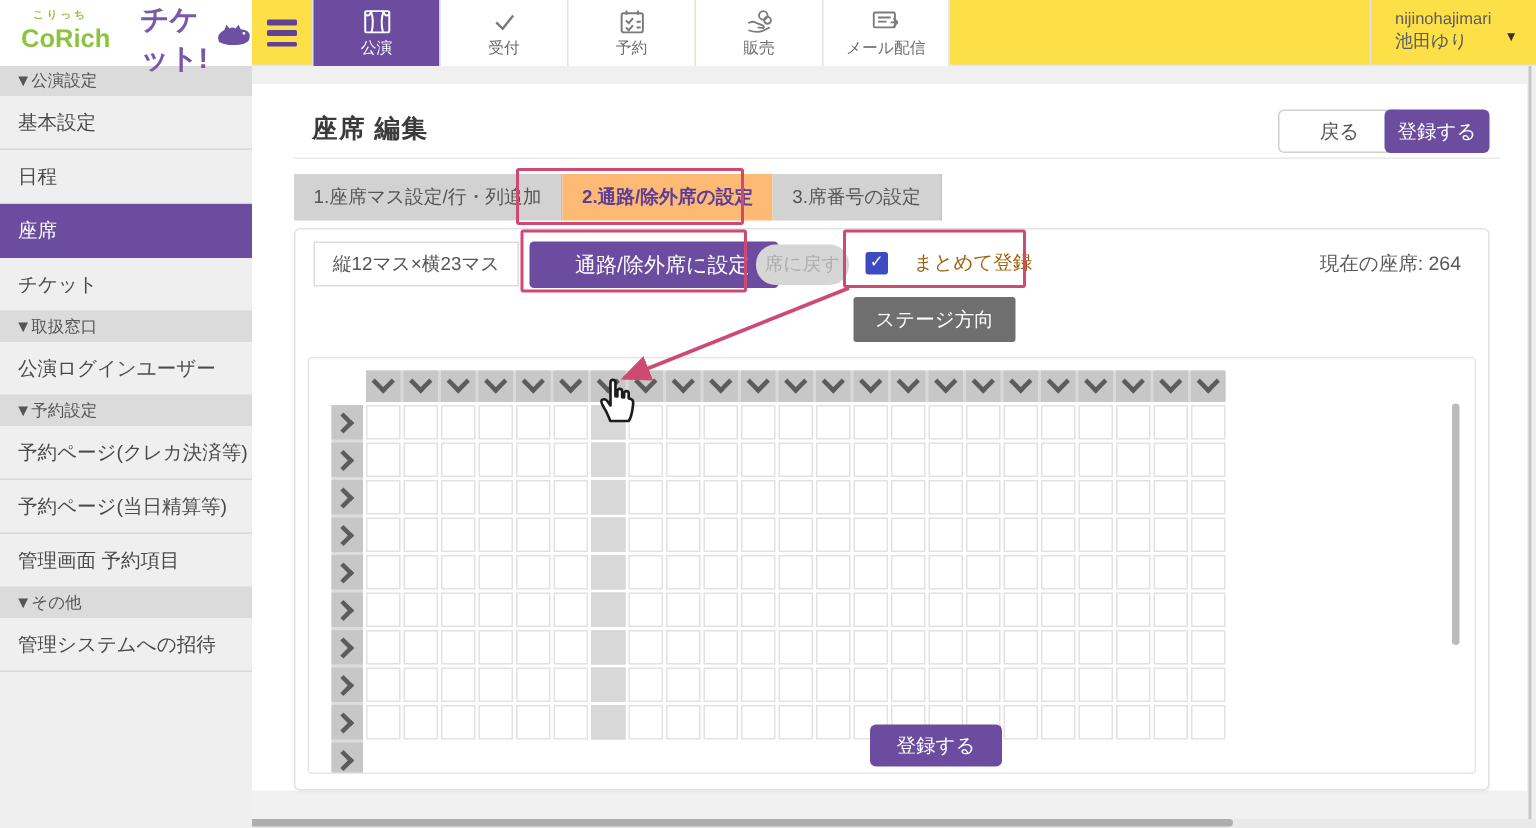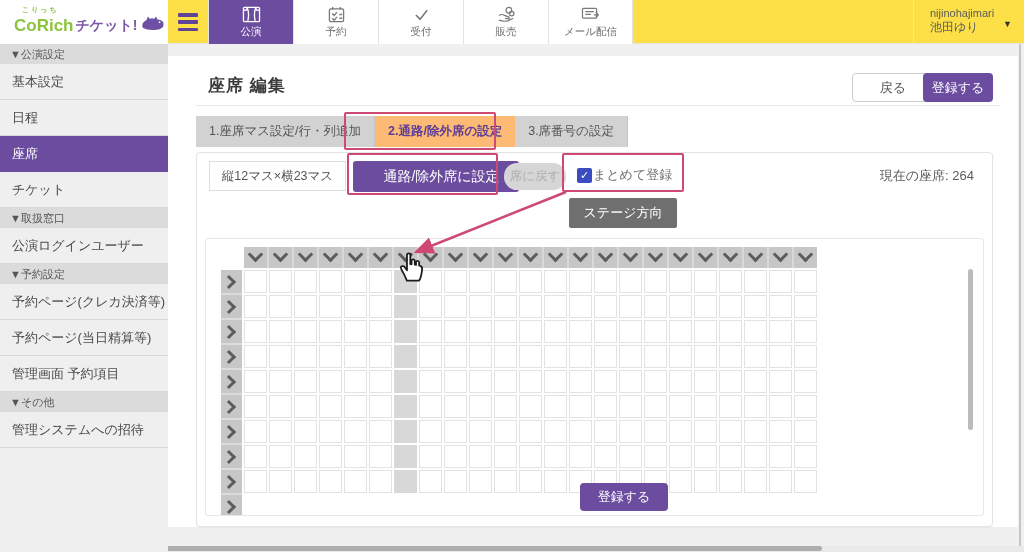--- a/index.html
+++ b/index.html
@@ -11,21 +11,21 @@
   *{margin:0;padding:0;box-sizing:border-box;font-family:"Liberation Sans","DejaVu Sans",sans-serif;}
   html,body{width:1024px;height:552px;overflow:hidden;background:#fff;}
   .screen{position:relative;width:1024px;height:552px;background:var(--page-bg);overflow:hidden;}
 
   
   .topbar{position:absolute;left:0;top:0;width:1024px;height:44px;background:#fde047;border-bottom:1px solid #e4e3e5;z-index:5;}
   .logo-area{position:absolute;left:0;top:0;width:168px;height:44px;display:flex;align-items:center;padding-left:14px;background:#fff;}
   .logo-ruby{position:absolute;left:22px;top:5px;font-size:7px;color:#8cc440;letter-spacing:2px;font-weight:bold;}
   .logo-line{display:flex;align-items:center;margin-top:7px;}
   .logo-brand{font-size:17px;font-weight:bold;color:#8cc440;letter-spacing:0;}
-  .logo-product{font-size:14px;font-weight:bold;color:#7a57a8;margin-left:2px;}
+  .logo-product{font-size:19px;font-weight:bold;color:#7a57a8;margin-left:20px;}
   .mascot{margin-left:3px;margin-top:-2px;}
   .hamburger{position:absolute;left:178px;top:11px;width:22px;height:22px;display:flex;flex-direction:column;justify-content:space-between;padding:2px 0;cursor:pointer;}
   .hamburger span{display:block;width:20px;height:3.5px;background:#5f4396;border-radius:1px;}
   .top-nav{position:absolute;left:208px;top:0;height:44px;display:flex;}
   .nav-tab{width:85px;height:44px;border-left:1px solid #e3e2e4;display:flex;flex-direction:column;align-items:center;justify-content:center;background:#fff;cursor:pointer;}
   .nav-tab:last-child{border-right:1px solid #e3e2e4;}
   .nav-label{font-size:10.5px;color:#6d6d6d;margin-top:2px;}
   .nav-icon{height:17px;display:flex;align-items:center;}
   .nav-tab.active{background:var(--primary);}
   .nav-tab.active .nav-label{color:#fff;}
@@ -55,21 +55,21 @@
   .tab{height:31px;display:flex;align-items:center;justify-content:center;background:#d2d2d2;color:#555;font-size:12.5px;padding:0 13px;cursor:pointer;border-right:1px solid #c3c3c3;}
   .tab.active{background:#fdba74;color:#5d3d97;font-weight:bold;border-right:none;}
 
   .content-panel{position:absolute;left:28px;top:96px;width:797px;height:375px;background:#fff;border:1px solid #e3e3e3;border-radius:4px;box-shadow:0 1px 2px rgba(0,0,0,.04);}
   .size-label{position:absolute;left:12px;top:8px;width:137px;height:30px;border:1px solid #ddd;background:#fff;color:#555;font-size:12.5px;display:flex;align-items:center;justify-content:center;}
   .btn-set-aisle{position:absolute;left:156px;top:8px;width:166px;height:31px;font-size:14px;border-radius:3px;padding-left:11px;}
   .btn-revert{position:absolute;left:307px;top:10px;width:62px;height:27px;background:#d6d6d6;color:#aeaeae;border-radius:13px;font-size:12.5px;cursor:default;}
   .bulk-group{position:absolute;left:380px;top:13px;display:flex;align-items:center;}
   .checkbox{width:15px;height:15px;background:var(--checkbox);border-radius:2px;display:flex;align-items:center;justify-content:center;cursor:pointer;}
   .checkbox::after{content:"✓";color:#fff;font-size:11px;font-weight:bold;line-height:1;}
-  .bulk-label{font-size:13px;color:#737373;margin-left:1px;cursor:pointer;}
+  .bulk-label{font-size:13px;color:#a16207;margin-left:17px;cursor:pointer;}
   .seat-count{position:absolute;right:18px;top:14px;font-size:13px;color:#5a5a5a;}
   .stage-btn{position:absolute;left:372px;top:45px;width:108px;height:30px;background:#6f6f6f;color:#fff;font-size:13px;display:flex;align-items:center;justify-content:center;border-radius:2px;}
 
   
   .grid-container{position:absolute;left:8px;top:85px;width:779px;height:278px;border:1px solid #e7e7e7;border-radius:3px;overflow:hidden;background:#fff;}
   .grid-inner{position:relative;padding:8px 0 0 15px;}
   .rowhdr-strip{position:absolute;left:15px;top:31px;width:21px;height:246px;background:#dcdcdc;}
   .colhdr-row{display:flex;margin-bottom:2px;position:relative;}
   .corner-spacer{width:21px;height:21px;margin-right:2px;flex:none;}
   .colhdr-band{display:inline-flex;background:#d9d9d9;}
@@ -129,34 +129,34 @@
           <span class="nav-icon">
             <svg width="19" height="17" viewBox="0 0 20 18" fill="none" stroke-width="1.4">
               <rect x="1.5" y="1.5" width="17" height="15" rx="1"></rect>
               <path d="M5.5 1.5 Q8 8 6 16.5 M14.5 1.5 Q12 8 14 16.5 M1.5 4 Q5 6 5.5 1.5 M18.5 4 Q15 6 14.5 1.5"></path>
             </svg>
           </span>
           <span class="nav-label">公演</span>
         </div>
         <div class="nav-tab">
           <span class="nav-icon">
+            <svg width="17" height="15" viewBox="0 0 18 16" fill="none" stroke-width="1.7">
+              <path d="M3 8.5 L7.5 13 L15 3.5"></path>
+            </svg>
+          </span>
+          <span class="nav-label">受付</span>
+        </div>
+        <div class="nav-tab">
+          <span class="nav-icon">
             <svg width="17" height="17" viewBox="0 0 18 18" fill="none" stroke-width="1.4">
               <rect x="1.5" y="3" width="15" height="13.5" rx="1.5"></rect>
               <path d="M5 1 v3 M13 1 v3 M4.5 8 l2 2 3-3.5 M4.5 13 l2 2 3-3.5 M12 9 h3 M12 13 h3"></path>
             </svg>
           </span>
           <span class="nav-label">予約</span>
-        </div>
-        <div class="nav-tab">
-          <span class="nav-icon">
-            <svg width="17" height="15" viewBox="0 0 18 16" fill="none" stroke-width="1.7">
-              <path d="M3 8.5 L7.5 13 L15 3.5"></path>
-            </svg>
-          </span>
-          <span class="nav-label">受付</span>
         </div>
         <div class="nav-tab">
           <span class="nav-icon">
             <svg width="19" height="17" viewBox="0 0 20 18" fill="none" stroke-width="1.3">
               <circle cx="12.5" cy="4.5" r="3"></circle>
               <circle cx="15.5" cy="8" r="2.4"></circle>
               <path d="M2 10 Q5 8 8 10 L12 11.5 Q13.5 12.3 12.5 13.5 L8.5 13 M2 15 Q8 17 12 15.5 L17 13"></path>
             </svg>
           </span>
           <span class="nav-label">販売</span>

